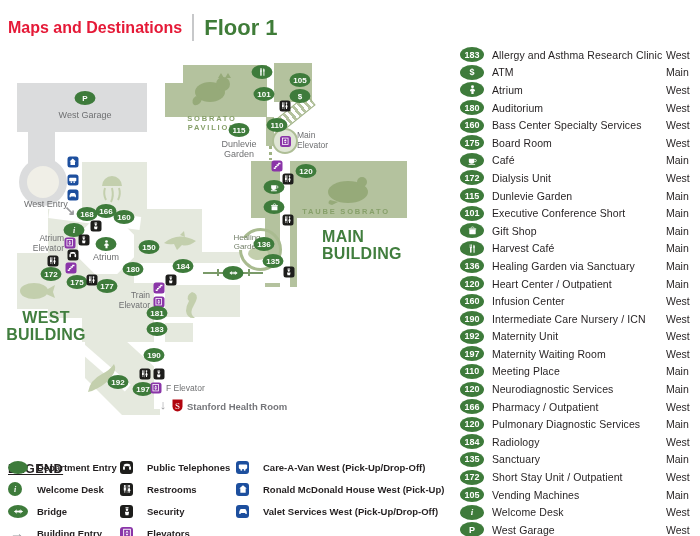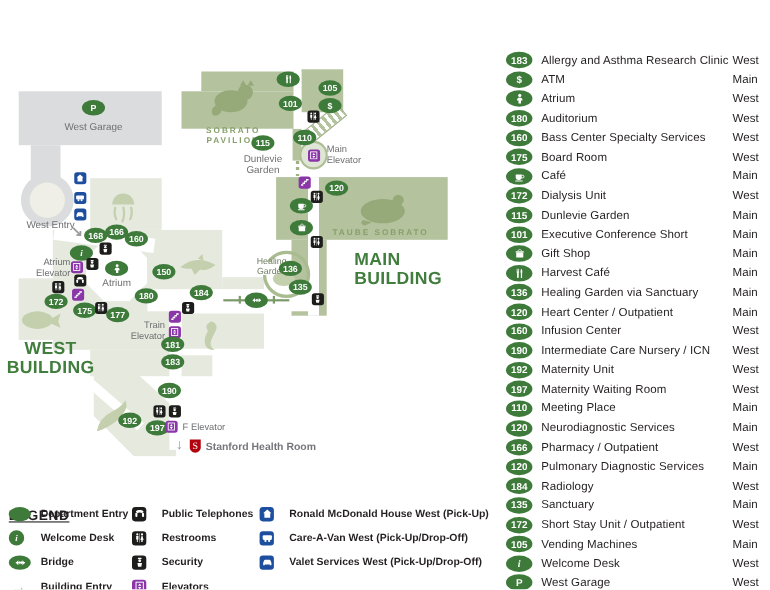--- a/index.html
+++ b/index.html
@@ -68,20 +68,25 @@
          background:repeating-linear-gradient(180deg,#9fb284 0 3px,transparent 3px 6px);z-index:3;}
   .bridge-line{position:absolute;left:203px;top:272px;width:60px;height:1.5px;background:#7a9a69;z-index:4;}
   .bridge-tick{position:absolute;width:1.5px;height:7px;background:#7a9a69;z-index:4;}
   .anim{position:absolute;z-index:3;}
 </style>
 </head>
 <body>
 
 <div class="canvas">
 
+  <div class="abs" style="left:8px;top:14px;display:flex;align-items:center;gap:10px;">
+    <span class="hdr-title">Maps and Destinations</span>
+    <span class="hdr-div"></span>
+    <span class="hdr-floor">Floor 1</span>
+  </div>
 
   <div class="shp gray" style="left:17px;top:83px;width:130px;height:49px;"></div>
   <div class="shp gray" style="left:28px;top:132px;width:27px;height:40px;"></div>
   <div class="shp gray" style="left:19px;top:158px;width:48px;height:48px;border-radius:50%;"></div>
   <div class="shp" style="left:27px;top:166px;width:32px;height:32px;border-radius:50%;background:#f0efe7;"></div>
 
   <div class="shp sage" style="left:183px;top:65px;width:84px;height:18px;"></div>
   <div class="shp sage" style="left:165px;top:83px;width:102px;height:34px;"></div>
   <div class="shp sage" style="left:274px;top:63px;width:38px;height:39px;"></div>
   <div class="shp sage" style="left:266px;top:117px;width:8px;height:29px;"></div>
@@ -489,37 +494,37 @@
             </span>
           </span>
           <span class="legend-label">Elevators</span>
         </div>
       </div>
       <div class="legend-col" style="left: 234px;">
         <div class="legend-item">
           <span class="legend-ic">
             <span class="lg-sq sq-blue">
               <svg viewBox="0 0 24 24">
-                <path d="M12 3l9 8h-2.6v10H5.6V11H3z" fill="#fff"></path>
-              </svg>
-            </span>
-          </span>
-          <span class="legend-label">Ronald McDonald House West (Pick-Up)</span>
-        </div>
-        <div class="legend-item">
-          <span class="legend-ic">
-            <span class="lg-sq sq-blue">
-              <svg viewBox="0 0 24 24">
                 <rect x="2" y="6" width="20" height="10.5" rx="2.5" fill="#fff"></rect>
                 <circle cx="8" cy="18.5" r="2.4" fill="#fff"></circle>
                 <circle cx="16" cy="18.5" r="2.4" fill="#fff"></circle>
               </svg>
             </span>
           </span>
           <span class="legend-label">Care-A-Van West (Pick-Up/Drop-Off)</span>
+        </div>
+        <div class="legend-item">
+          <span class="legend-ic">
+            <span class="lg-sq sq-blue">
+              <svg viewBox="0 0 24 24">
+                <path d="M12 3l9 8h-2.6v10H5.6V11H3z" fill="#fff"></path>
+              </svg>
+            </span>
+          </span>
+          <span class="legend-label">Ronald McDonald House West (Pick-Up)</span>
         </div>
         <div class="legend-item">
           <span class="legend-ic">
             <span class="lg-sq sq-blue">
               <svg viewBox="0 0 24 24">
                 <path d="M3 13.5l2.3-5.3A2.2 2.2 0 0 1 7.3 7h9.4a2.2 2.2 0 0 1 2 1.2L21 13.5v5.5h-3.4v-2H6.4v2H3z" fill="#fff"></path>
               </svg>
             </span>
           </span>
           <span class="legend-label">Valet Services West (Pick-Up/Drop-Off)</span>

